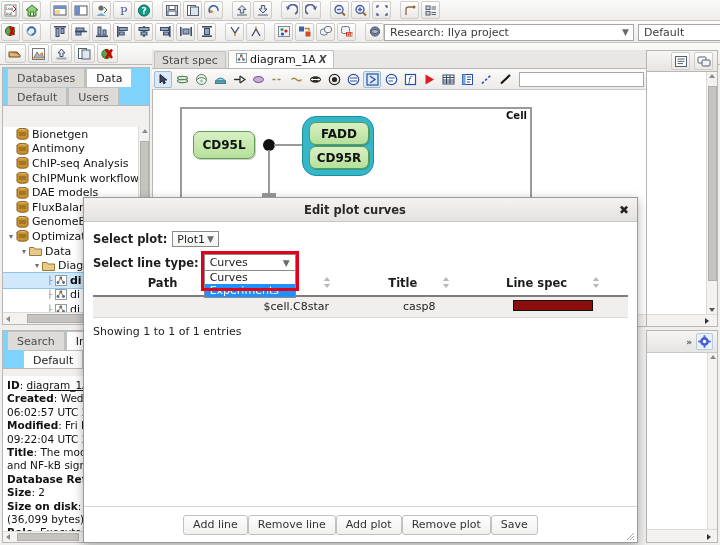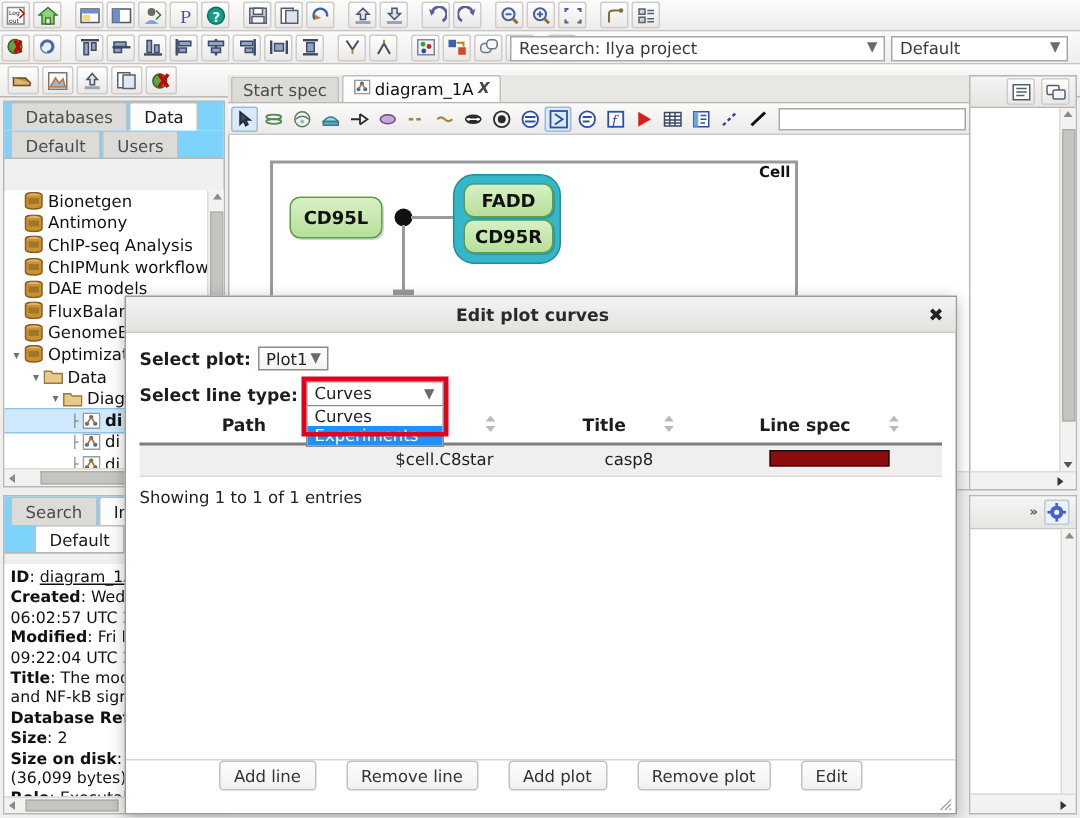--- a/index.html
+++ b/index.html
@@ -36,21 +36,21 @@
   .tbig { width: 21px; height: 19px; }
 
   
   #projbar {
     position: absolute; top: 21px; left: 340px; height: 22px;
     display: flex; align-items: center;
   }
   .combo {
     height: 17px; border: 1px solid #a9a7a4; background: #fff;
     display: flex; align-items: center; padding: 0 2px 0 5px;
-    font-size: 11px; color: #3a3a3a; position: relative;
+    font-size: 11px; color: #3a3a3a; position: relative; margin-left: 44px;
   }
   .combo .cv { flex: 1; white-space: nowrap; overflow: hidden; }
   .caret { width: 11px; text-align: center; color: #6b6b6b; font-size: 9px; }
 
   
   #leftpanel {
     position: absolute; left: 2px; top: 67px; width: 148px; height: 258px;
     background: #f1f0ef; border: 1px solid #b9b7b4;
   }
   .tabrow { display: flex; height: 19px; padding-left: 4px; background: #7dd3fc; }
@@ -222,21 +222,21 @@
   }
   #curve-table td { font-size: 11px; color: #222; padding: 3px 0; background: #f0efee;
     border-bottom: 1px solid #dcdad7; text-align: center; }
   .sorticon { display:inline-block; width:9px; vertical-align: middle; margin-left: 20px;}
   .swatch { display:inline-block; width: 80px; height: 11px; border: 1px solid #111; }
   #entries-info { font-size: 11px; color: #222; margin-top: 7px; }
 
   #dlg-footer {
     position: absolute; left: 0; right: 0; bottom: 0; height: 36px;
     border-top: 1px solid #d7d5d2;
-    display: flex; justify-content: center; gap: 20px;
+    display: flex; align-items: center; justify-content: center; gap: 0;
   }
   .dbtn {
     height: 20px; padding: 0 9px; font-size: 11px; color: #333;
     background: linear-gradient(#fefefe,#f1f0ef); border: 1px solid #c3c1be;
     border-radius: 3px; display:flex; align-items:center;
   }
   #resize-grip { position:absolute; right:2px; bottom:2px; width:9px; height:9px; }
 </style>
 </head>
 <body>
@@ -1002,21 +1002,21 @@
       </table>
 
       <div id="entries-info">Showing 1 to 1 of 1 entries</div>
     </div>
 
     <div id="dlg-footer">
       <div class="dbtn">Add line</div>
       <div class="dbtn">Remove line</div>
       <div class="dbtn">Add plot</div>
       <div class="dbtn">Remove plot</div>
-      <div class="dbtn">Edit</div>
+      <div class="dbtn">Save</div>
       <div id="resize-grip">
         <svg width="9" height="9">
             <path d="M8 1 L1 8 M8 4 L4 8 M8 7 L7 8" stroke="#a9a7a4"></path>
           </svg>
       </div>
     </div>
   </div>
 
 </div>
 

